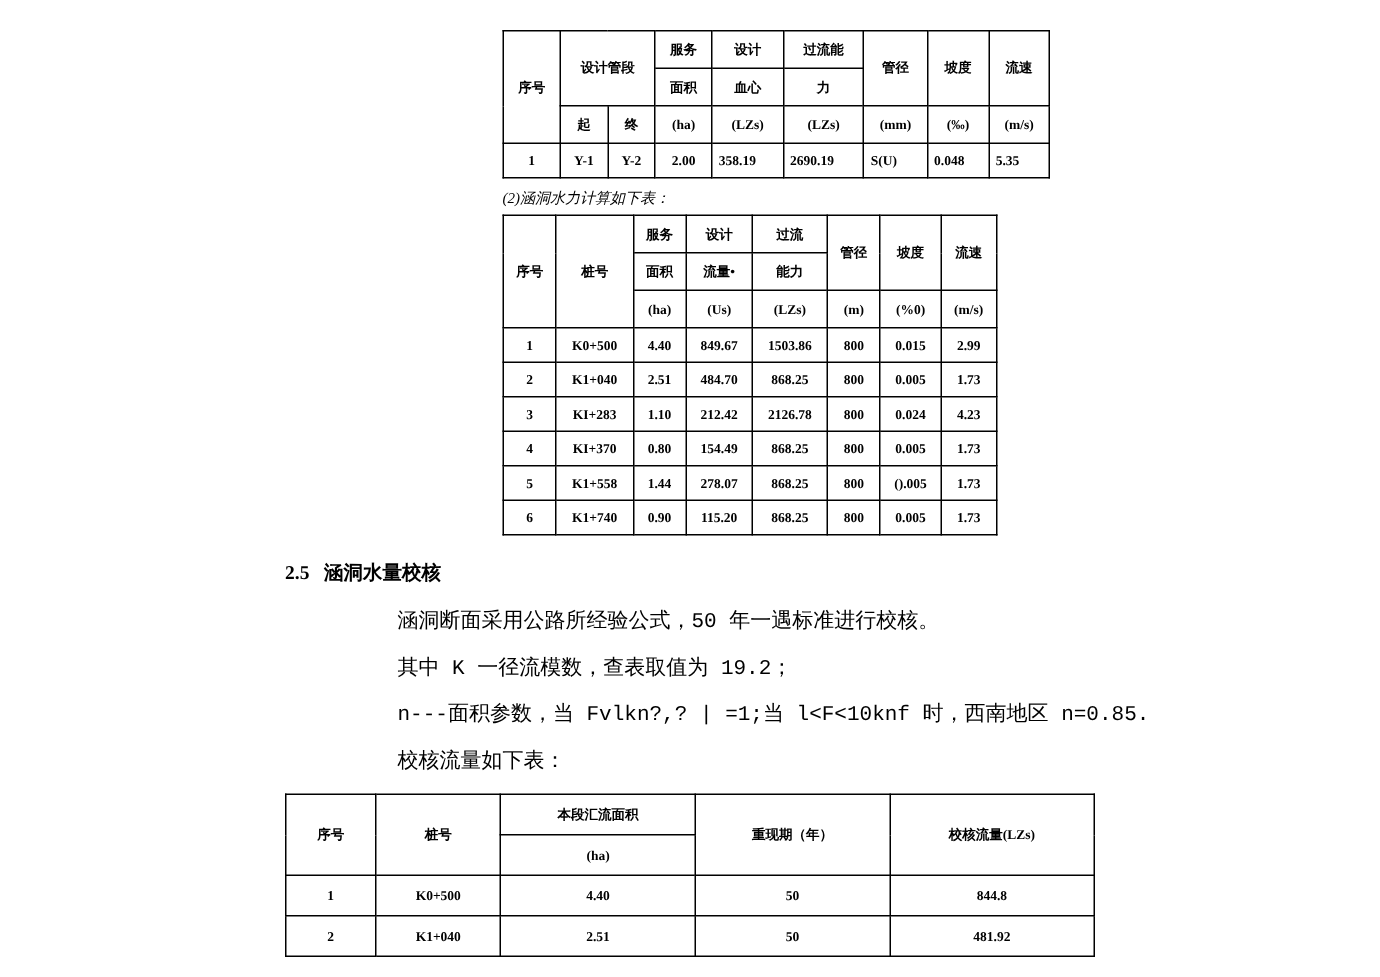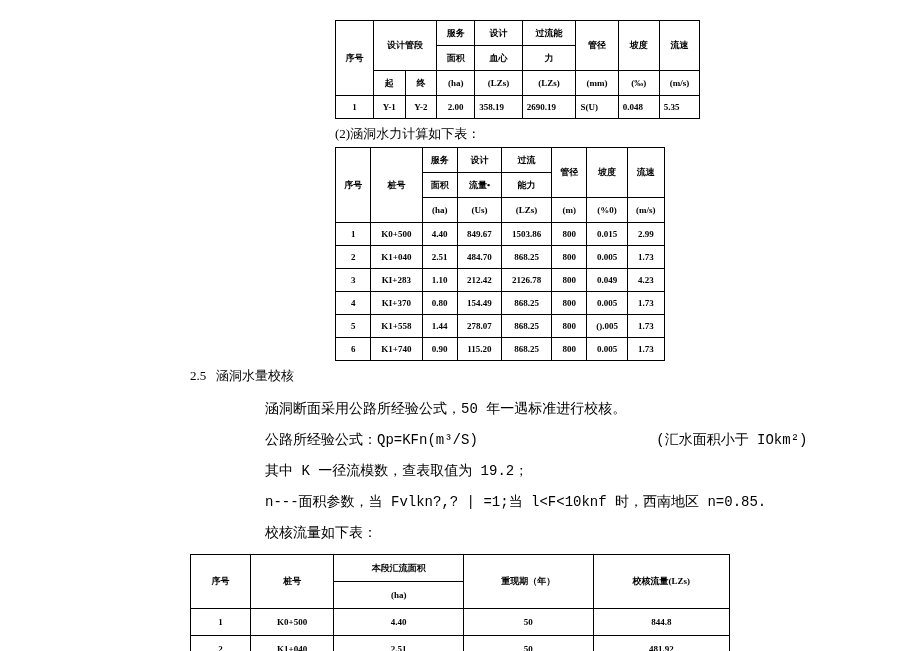--- a/index.html
+++ b/index.html
@@ -24,27 +24,28 @@
     border: 1px solid #000;
     padding: 3px 4px;
     text-align: center;
     font-weight: bold;
     white-space: nowrap;
   }
   .tbl1 { width: 365px; margin-left: 335px; }
   .tbl2 { width: 330px; margin-left: 335px; }
   .tbl3 { width: 540px; margin-left: 190px; }
   .note {
-    font-size: 13px;
+    font-size: 10px;
     margin: 6px 16px 4px 335px;
+    font-style: italic;
   }
   .section-title {
     font-size: 13px;
-    font-weight: normal;
-    margin: 6px 0 14px 190px;
+    font-weight: bold;
+    margin: 16px 0 14px 190px;
   }
   .para {
     font-size: 14px;
     margin: 10px 0 10px 265px;
     line-height: 1.5;
     font-family: Liberation Mono, monospace;
   }
   .para .right-note {
     display: inline-block;
     margin-left: 170px;
@@ -149,21 +150,21 @@
           <td>0.005</td>
           <td>1.73</td>
         </tr>
         <tr>
           <td>3</td>
           <td>KI+283</td>
           <td>1.10</td>
           <td>212.42</td>
           <td>2126.78</td>
           <td>800</td>
-          <td>0.049</td>
+          <td>0.024</td>
           <td>4.23</td>
         </tr>
         <tr>
           <td>4</td>
           <td>KI+370</td>
           <td>0.80</td>
           <td>154.49</td>
           <td>868.25</td>
           <td>800</td>
           <td>0.005</td>
@@ -191,24 +192,20 @@
         </tr>
       </tbody>
 </table>
 
 <div class="section-title">
   <span>2.5</span>&nbsp;&nbsp;
   <span>涵洞水量校核</span>
 </div>
 
 <div class="para">涵洞断面采用公路所经验公式，50 年一遇标准进行校核。</div>
-<div class="para">
-  <span>公路所经验公式：Qp=KFn(m³/S)</span>
-  <span class="right-note">(汇水面积小于 IOkm²)</span>
-</div>
 <div class="para">其中 K 一径流模数，查表取值为 19.2；</div>
 <div class="para">n---面积参数，当 Fvlkn?,? | =1;当 l&lt;F&lt;10knf 时，西南地区 n=0.85.</div>
 <div class="para">校核流量如下表：</div>
 
 <table class="tbl3">
   <tbody>
         <tr class="header-row">
     <td rowspan="2">序号</td>
     <td rowspan="2">桩号</td>
     <td>本段汇流面积</td>

